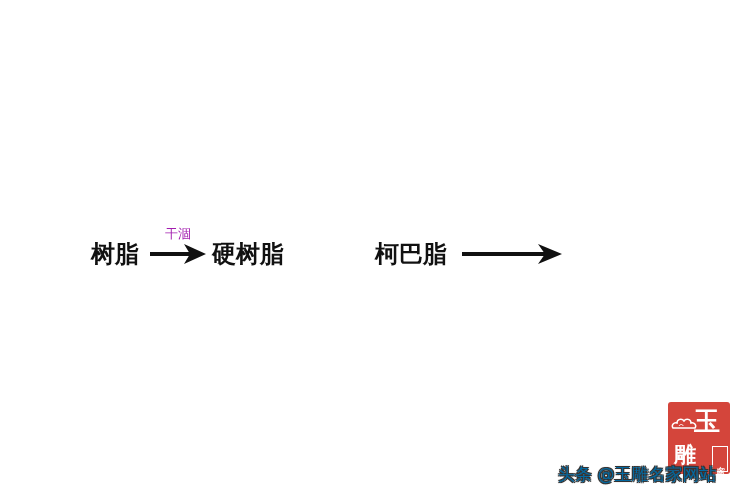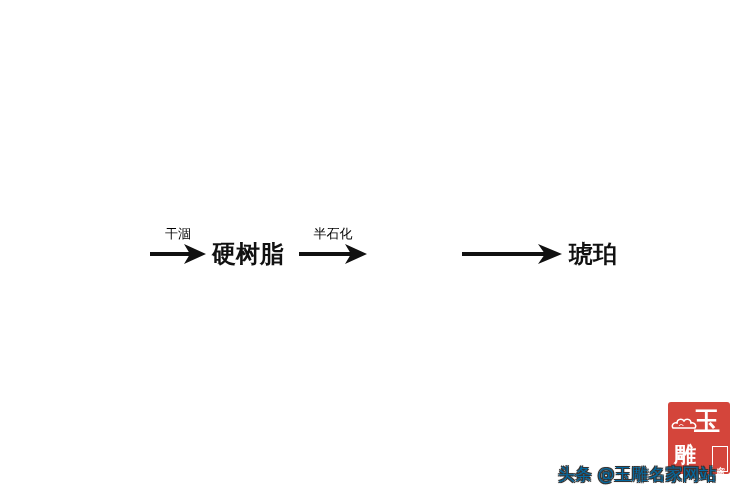--- a/index.html
+++ b/index.html
@@ -35,21 +35,21 @@
       height: 40px;
     }
     .arrow-label {
       position: absolute;
       top: 0;
       left: 0;
       right: 0;
       text-align: center;
       font-size: 13px;
       line-height: 16px;
-      color: #000000;
+      color: #a21caf;
       white-space: nowrap;
     }
     .arrow svg {
       position: absolute;
       left: 0;
       top: 16px;
     }
     .seal {
       position: absolute;
       left: 668px;
@@ -108,48 +108,42 @@
         -1px -1px 0 #333, 1px -1px 0 #333,
         -1px 1px 0 #333, 1px 1px 0 #333,
         0 0 2px #333;
     }
   </style>
 </head>
 <body>
 
 <div class="stage">
 
+  <div class="node" style="left:91px;">树脂</div>
 
   <div class="arrow" style="left:150px; width:56px;">
     <div class="arrow-label">干涸</div>
     <svg width="56" height="24" viewBox="0 0 56 24">
       <rect x="0" y="10" width="40" height="4" fill="#111111"></rect>
       <polygon points="34,2 56,12 34,22 40,12" fill="#111111"></polygon>
     </svg>
   </div>
 
   <div class="node" style="left:212px;text-align:center;">硬树脂</div>
 
-  <div class="arrow" style="left:299px; width:68px;">
-    <div class="arrow-label">半石化</div>
-    <svg width="68" height="24" viewBox="0 0 68 24">
-      <rect x="0" y="10" width="52" height="4" fill="#111111"></rect>
-      <polygon points="46,2 68,12 46,22 52,12" fill="#111111"></polygon>
-    </svg>
-  </div>
 
+  <div class="node" style="left:375px;">柯巴脂</div>
 
   <div class="arrow" style="left:462px; width:100px;">
     <svg width="100" height="24" viewBox="0 0 100 24">
       <rect x="0" y="10" width="84" height="4" fill="#111111"></rect>
       <polygon points="76,2 100,12 76,22 83,12" fill="#111111"></polygon>
     </svg>
   </div>
 
-  <div class="node" style="left:569px;">琥珀</div>
 
   <div class="seal">
     <svg class="seal-cloud" width="26" height="16" viewBox="0 0 26 16">
       <path d="M2,12 C0,9 3,6 6,7 C6,3 11,2 13,5 C15,2 20,3 20,7 C23,6 26,9 24,12 Z" fill="none" stroke="#ffffff" stroke-width="1.5"></path>
       <path d="M8,10 C9,8 12,8 12,10" fill="none" stroke="#ffffff" stroke-width="1"></path>
     </svg>
     <div class="seal-main">玉</div>
     <div class="seal-sub">雕</div>
     <div class="seal-side">名家</div>
   </div>

